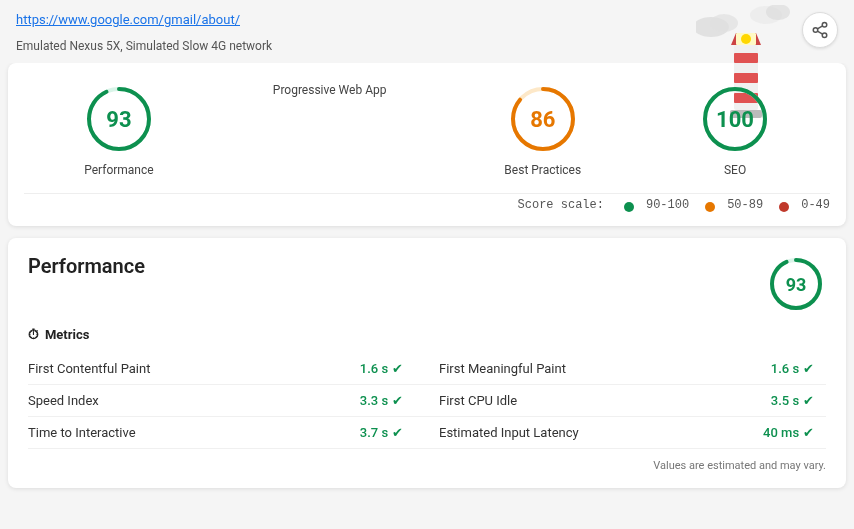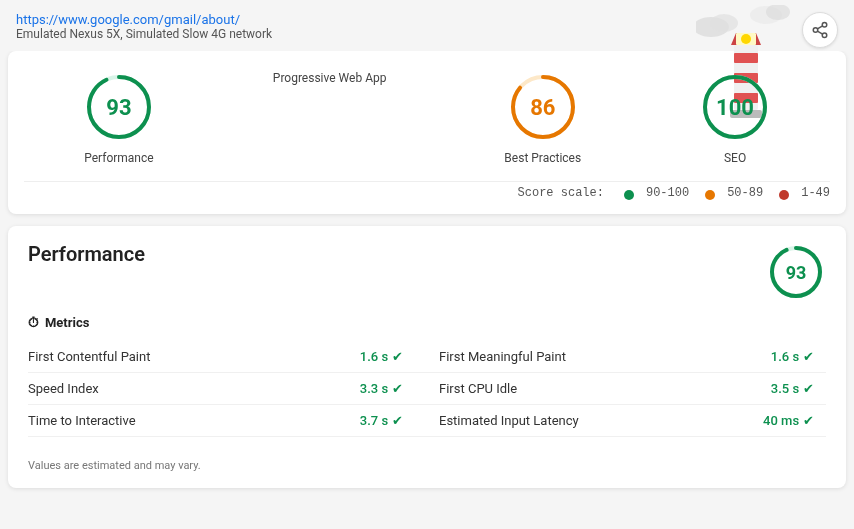--- a/index.html
+++ b/index.html
@@ -14,30 +14,32 @@
 
     
     .header {
       background: #f5f5f5;
       padding: 12px 16px 10px 16px;
       position: relative;
     }
     .header-url {
       color: #1a73e8;
       font-size: 13px;
+      text-decoration: underline;
       cursor: pointer;
     }
     .header-meta {
       color: #555;
       font-size: 12px;
       margin-top: 2px;
     }
     .header-device {
       color: #555;
       font-size: 12px;
+      margin-top: 12px;
     }
     .share-btn {
       position: absolute;
       top: 12px;
       right: 16px;
       background: white;
       border: 1px solid #ddd;
       border-radius: 50%;
       width: 36px;
       height: 36px;
@@ -200,23 +202,24 @@
     .metric-value {
       color: #0d904f;
       font-size: 13px;
       font-weight: 500;
     }
     .check-icon {
       color: #0d904f;
       font-size: 13px;
     }
     .footnote {
+      text-align: right;
       color: #777;
       font-size: 11px;
-      margin-top: 22px;
+      margin-top: 10px;
     }
 
     
     .lighthouse-container {
       position: absolute;
       right: 58px;
       top: 5px;
     }
   </style>
 </head>
@@ -303,21 +306,21 @@
   <div class="scale-item">
       <span class="scale-dot" style="background:#0d904f"></span>
       <span>90-100</span>
     </div>
       <div class="scale-item">
       <span class="scale-dot" style="background:#e67700"></span>
       <span>50-89</span>
     </div>
       <div class="scale-item">
       <span class="scale-dot" style="background:#c0392b"></span>
-      <span>1-49</span>
+      <span>0-49</span>
     </div>
     </div>
 </div>
 
 <div class="perf-section">
   <div class="perf-header">
     <div>
       <div class="perf-title">Performance</div>
     </div>
     <div class="perf-score-circle">

